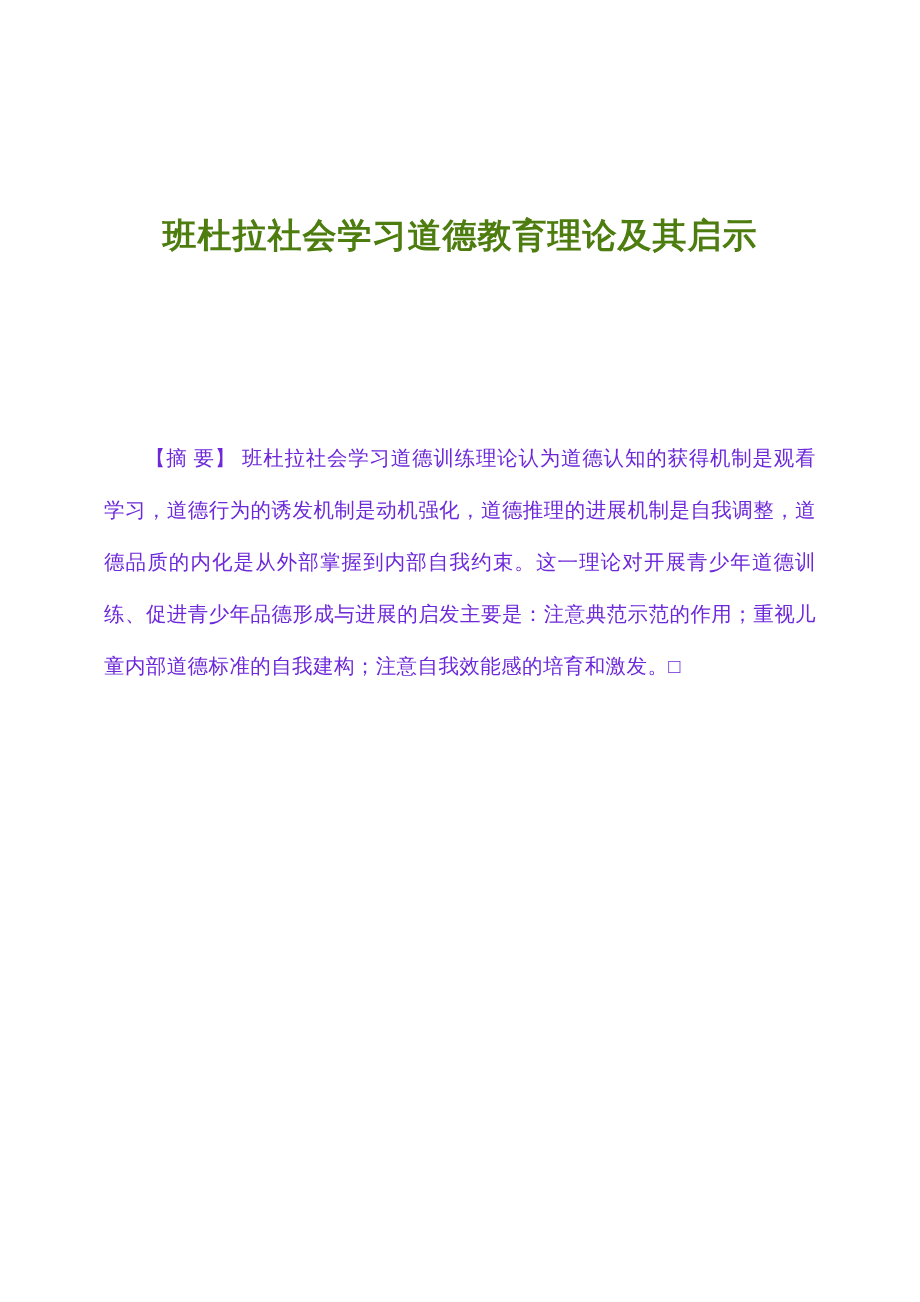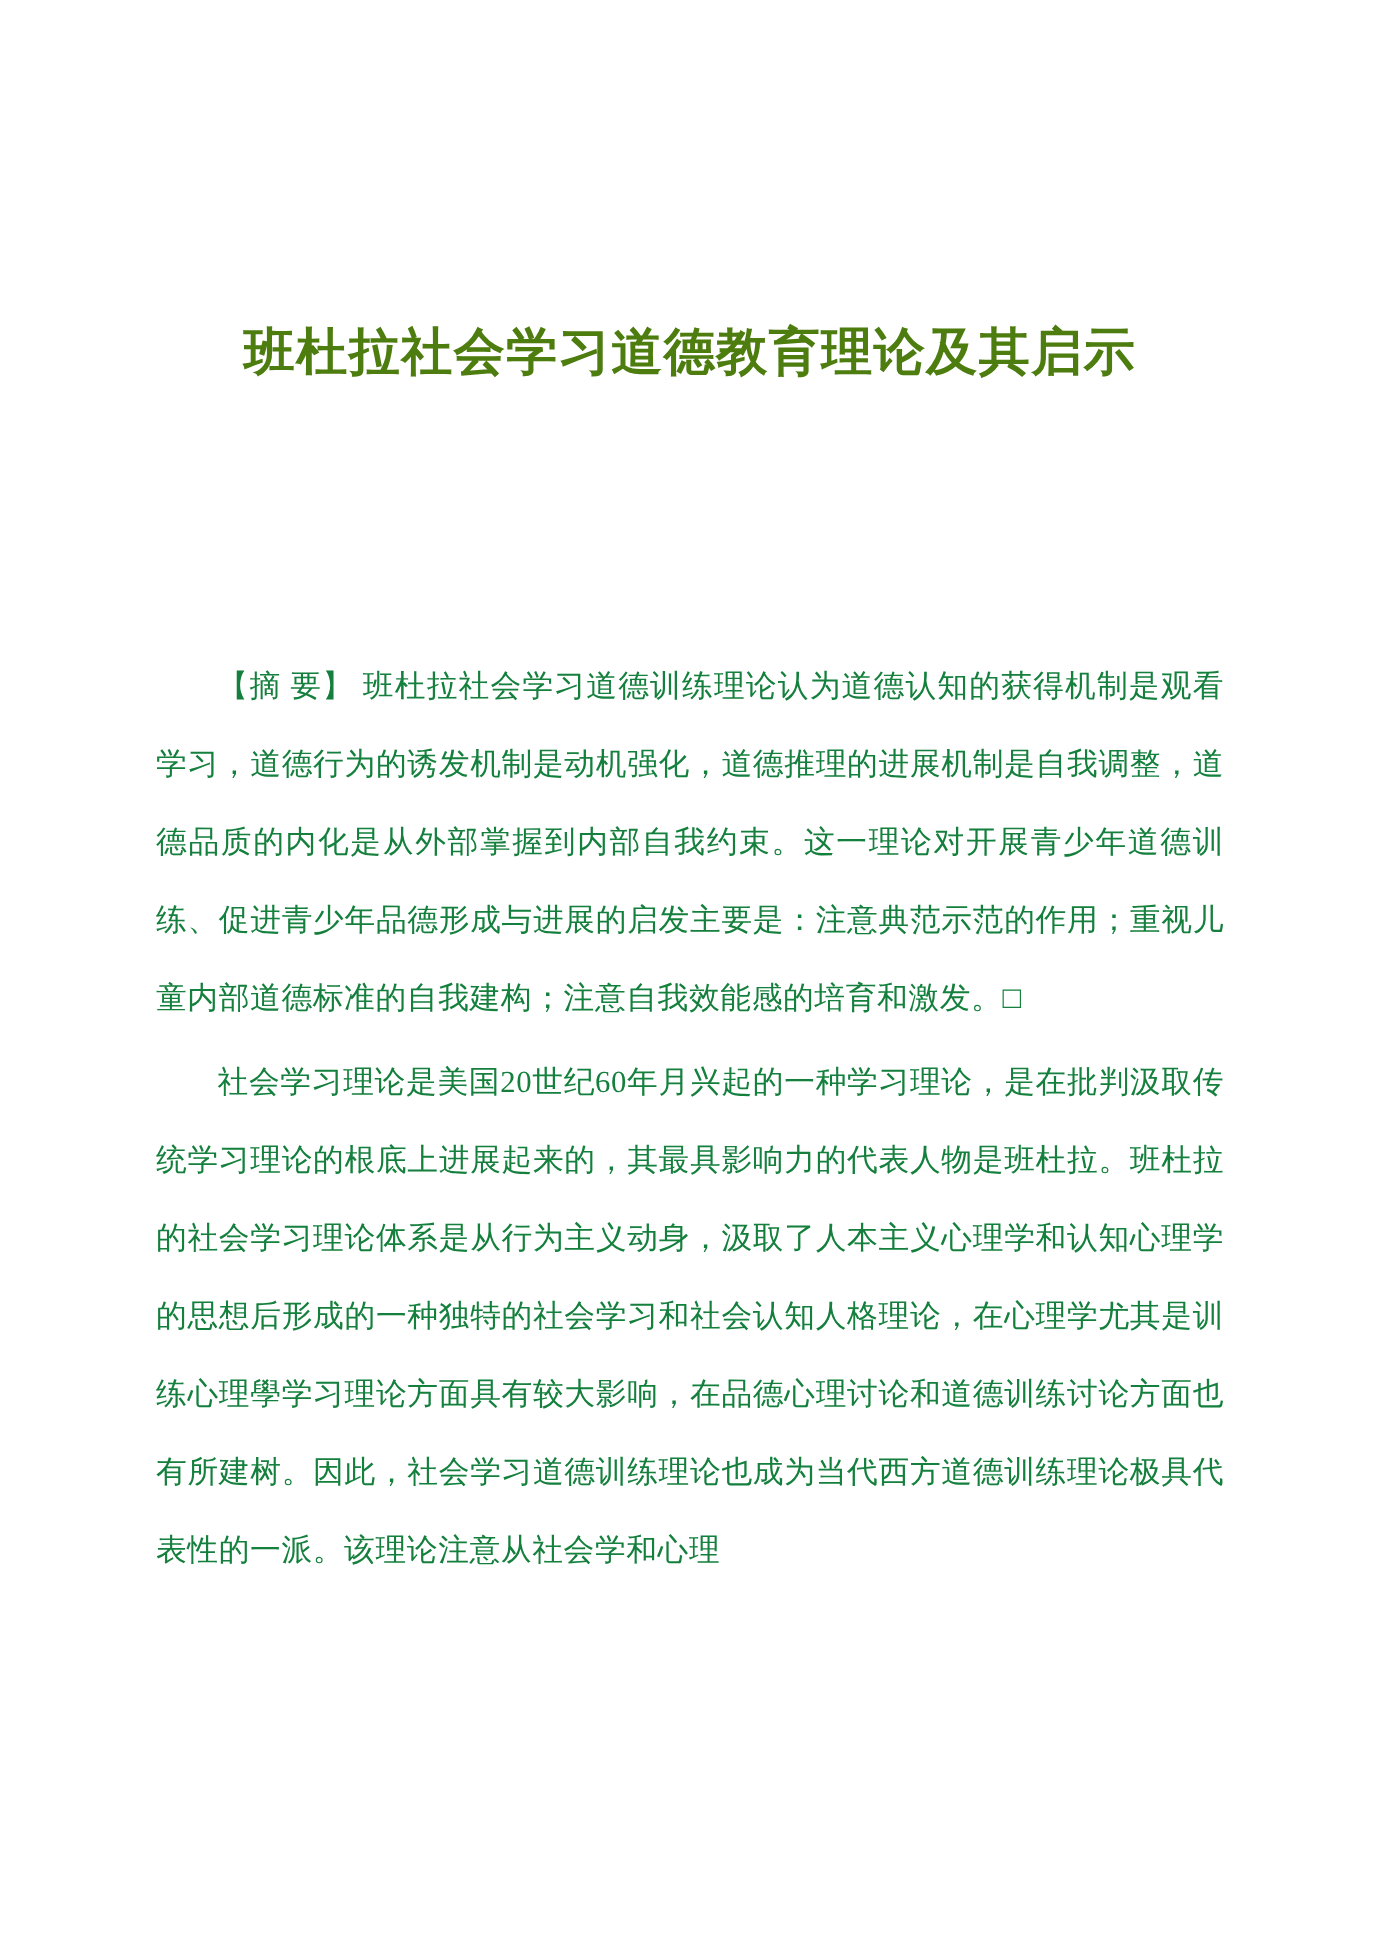--- a/index.html
+++ b/index.html
@@ -32,37 +32,36 @@
     line-height: 1.2;
   }
   .body-block {
     margin-top: 176px;
     padding: 0 104px 0 104px;
   }
   p.para {
     margin: 0 0 4px 0;
     font-size: 20.5px;
     line-height: 52px;
-    color: #15803d;
+    color: #6d28d9;
     text-align: justify;
     text-justify: inter-ideograph;
     letter-spacing: 0.4px;
   }
   p.para.indent {
     text-indent: 2em;
   }
 </style>
 </head>
 <body>
 
 <div class="page">
 
   <h1 class="doc-title">班杜拉社会学习道德教育理论及其启示</h1>
 
   <div class="body-block">
 
     <p class="para indent">【摘 要】 班杜拉社会学习道德训练理论认为道德认知的获得机制是观看学习，道德行为的诱发机制是动机强化，道德推理的进展机制是自我调整，道德品质的内化是从外部掌握到内部自我约束。这一理论对开展青少年道德训练、促进青少年品德形成与进展的启发主要是：注意典范示范的作用；重视儿童内部道德标准的自我建构；注意自我效能感的培育和激发。□</p>
 
 
-    <p class="para indent">社会学习理论是美国20世纪60年月兴起的一种学习理论，是在批判汲取传统学习理论的根底上进展起来的，其最具影响力的代表人物是班杜拉。班杜拉的社会学习理论体系是从行为主义动身，汲取了人本主义心理学和认知心理学的思想后形成的一种独特的社会学习和社会认知人格理论，在心理学尤其是训练心理學学习理论方面具有较大影响，在品德心理讨论和道德训练讨论方面也有所建树。因此，社会学习道德训练理论也成为当代西方道德训练理论极具代表性的一派。该理论注意从社会学和心理</p>
 
   </div>
 </div>
 
 </body></html>

